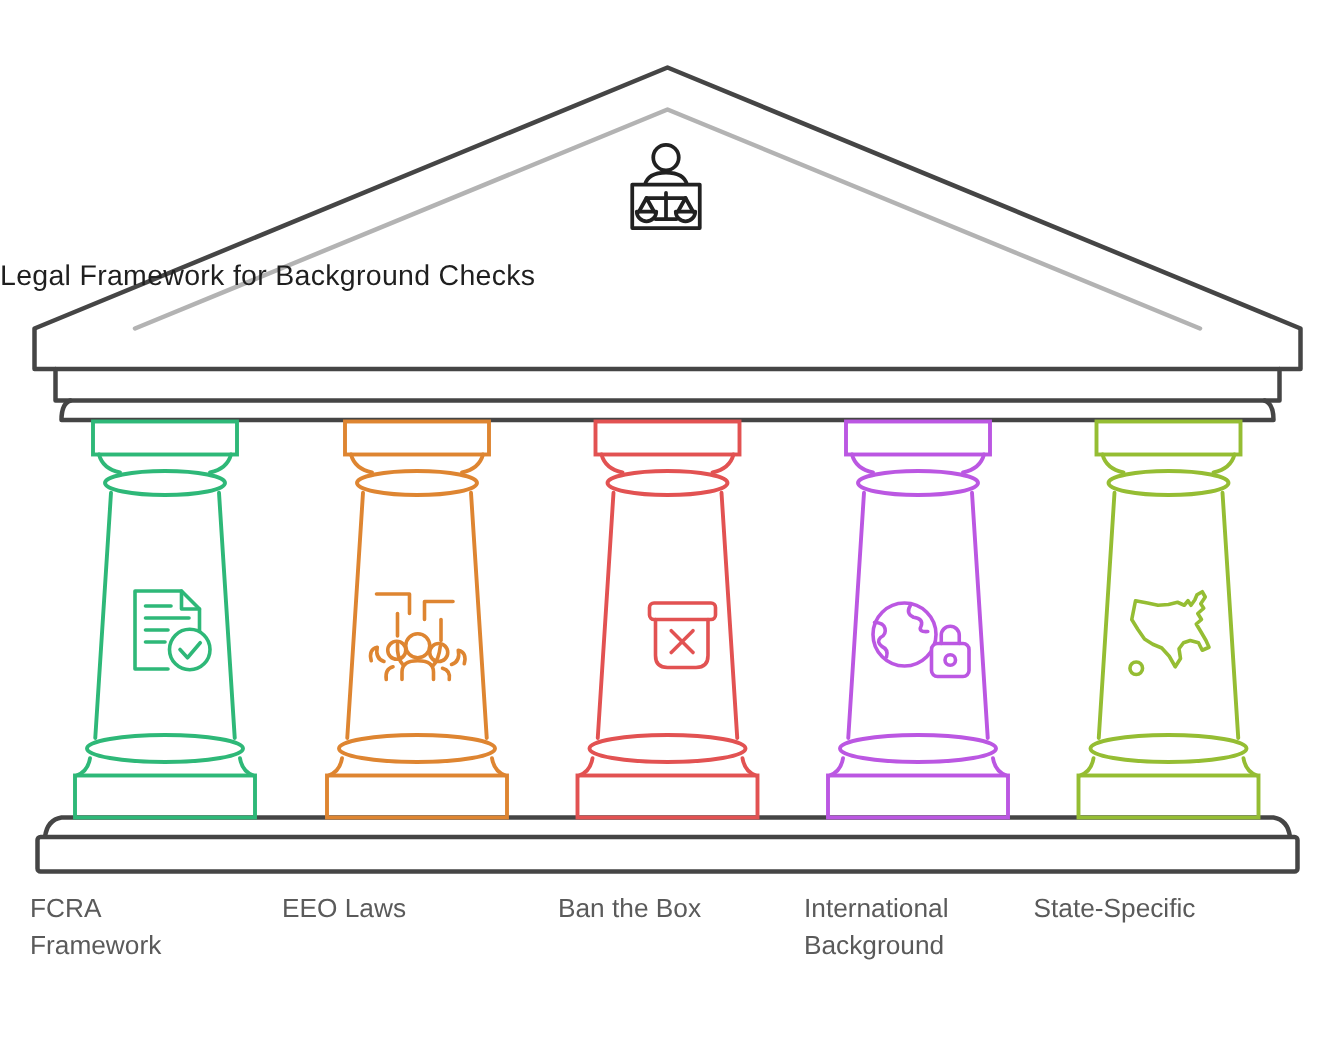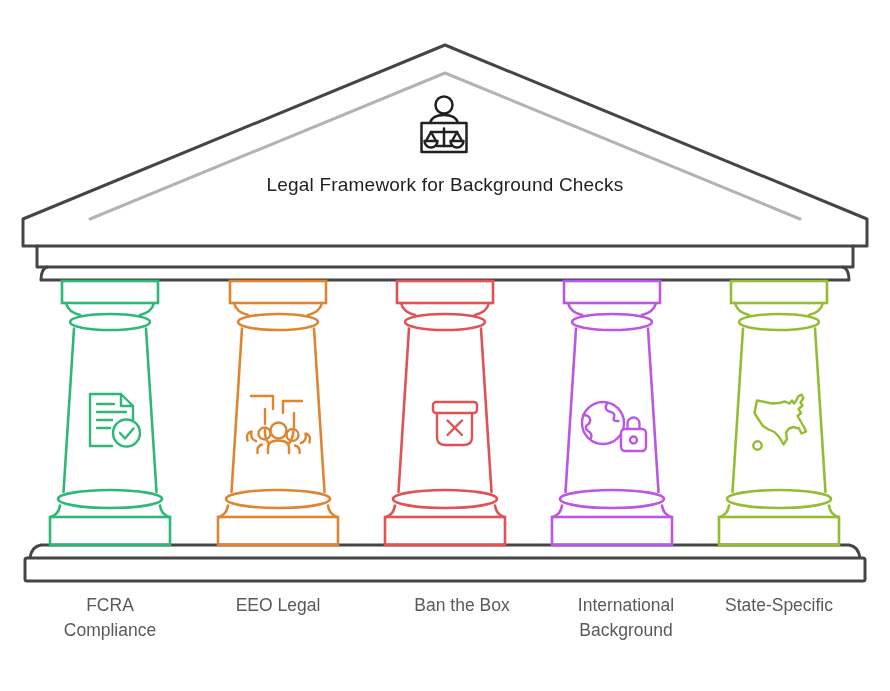--- a/index.html
+++ b/index.html
@@ -10,30 +10,28 @@
     background: #ffffff;
     overflow: hidden;
     font-family: "Liberation Sans", "DejaVu Sans", sans-serif;
   }
   .artwork { position: absolute; left: 0; top: 0; }
   .title {
     position: absolute;
     left: 0;
     top: 174px;
     width: 890px;
-    text-align: center;
     font-size: 19px;
     color: #1f1f1f;
     letter-spacing: 0.2px;
   }
   .pillar-label {
     position: absolute;
     top: 593px;
     width: 180px;
-    text-align: center;
     font-size: 17.5px;
     line-height: 25px;
     color: #5a5a5a;
   }
   .pillar-label span { display: block; }
   .pl-0 { left: 20px; }
   .pl-1 { left: 188px; }
   .pl-2 { left: 372px; }
   .pl-3 { left: 536px; }
   .pl-4 { left: 689px; }
@@ -141,24 +139,24 @@
     <g fill="none" stroke-width="2.4" stroke-linecap="round" stroke-linejoin="round" stroke="#95bd33">
       <path d="M 755.5 408 L 757 400.5 L 765 402 L 772 403.5 L 779 403 L 785 401.5 L 789.5 403.5 L 792 400.5 L 794 403.5 L 796.5 400 L 798 396.5 L 801.5 394.5 L 803.5 398 L 800.5 402.5 L 802.5 405.5 L 798.5 409 L 801 413 L 797.5 416 L 800.5 421 L 804 427 L 806 431.5 L 801.5 433.5 L 799 428.5 L 793.5 427 L 789 428.5 L 786 432.5 L 787 439 L 783.5 444.5 L 779.5 437.5 L 774.5 432 L 768.5 429.5 L 763 426 L 758.5 419.5 L 754.5 413 Z"></path>
       <circle cx="757.5" cy="445.5" r="4.2"></circle>
     </g>
   </svg>
 
   <div class="title">Legal Framework for Background Checks</div>
 
   <div class="pillar-label pl-0">
     <span>FCRA</span>
-    <span>Compliance</span>
+    <span>Framework</span>
   </div>
   <div class="pillar-label pl-1">
-    <span>EEO Legal</span>
+    <span>EEO Laws</span>
     <span></span>
   </div>
   <div class="pillar-label pl-2">
     <span>Ban the Box</span>
     <span></span>
   </div>
   <div class="pillar-label pl-3">
     <span>International</span>
     <span>Background</span>
   </div>

